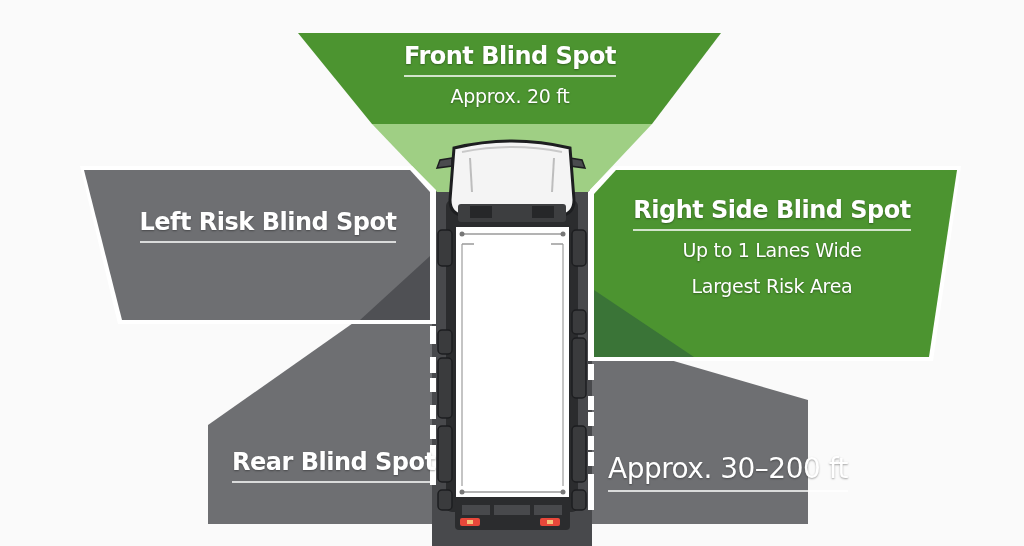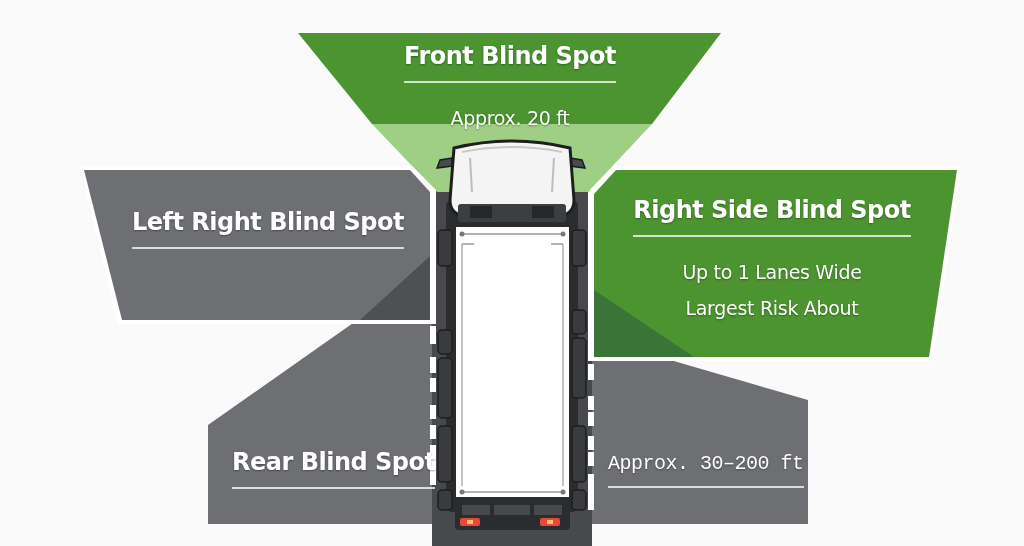--- a/index.html
+++ b/index.html
@@ -11,25 +11,25 @@
     }
     .stage { position: absolute; left: 0; top: 0; width: 1024px; height: 546px; }
     svg.bg { position: absolute; left: 0; top: 0; }
     .label {
       position: absolute; color: #ffffff; text-align: center;
       text-shadow: 0 1px 2px rgba(0,0,0,0.35);
       white-space: nowrap;
     }
     .title {
       font-weight: bold; font-size: 24px; letter-spacing: -0.5px;
-      padding-bottom: 11px;
+      padding-bottom: 5px;
       border-bottom: 2px solid rgba(255,255,255,0.75);
       display: inline-block;
     }
-    .sub { font-size: 19px; letter-spacing: -0.3px; margin-top: 24px; text-align: center; }
+    .sub { font-size: 19px; letter-spacing: -0.3px; margin-top: 8px; text-align: center; }
     .sub2 { font-size: 19px; letter-spacing: -0.3px; margin-top: 14px; }
   </style>
 </head>
 <body>
 
 <div class="stage">
 
   <svg class="bg" width="1024" height="546" viewBox="0 0 1024 546">
 
     <rect x="432" y="190" width="160" height="356" fill="#48494c"></rect>
@@ -116,30 +116,30 @@
       <rect x="547" y="520" width="6" height="4" fill="#f6c27a"></rect>
     </g>
   </svg>
 
   <div class="label" style="left:360px; top:42px; width:300px;">
     <div class="title">Front Blind Spot</div>
     <div class="sub">Approx. 20 ft</div>
   </div>
 
   <div class="label" style="left:128px; top:208px; width:280px;">
-    <div class="title">Left Right Blind Spot</div>
+    <div class="title">Left Risk Blind Spot</div>
   </div>
 
   <div class="label" style="left:622px; top:196px; width:300px;">
     <div class="title">Right Side Blind Spot</div>
     <div class="sub">Up to 1 Lanes Wide</div>
-    <div class="sub2">Largest Risk About</div>
+    <div class="sub2">Largest Risk Area</div>
   </div>
 
   <div class="label" style="left:232px; top:448px; width:186px; text-align:right;">
     <div class="title">Rear Blind Spot</div>
   </div>
 
   <div class="label" style="left:608px; top:452px; width:192px; text-align:left;">
-    <div class="title" style="font-weight:normal; font-size:20px;font-family:Liberation Mono, monospace;">Approx. 30–200 ft</div>
+    <div class="title" style="font-weight:normal; font-size:28px;">Approx. 30–200 ft</div>
   </div>
 
 </div>
 
 </body></html>

